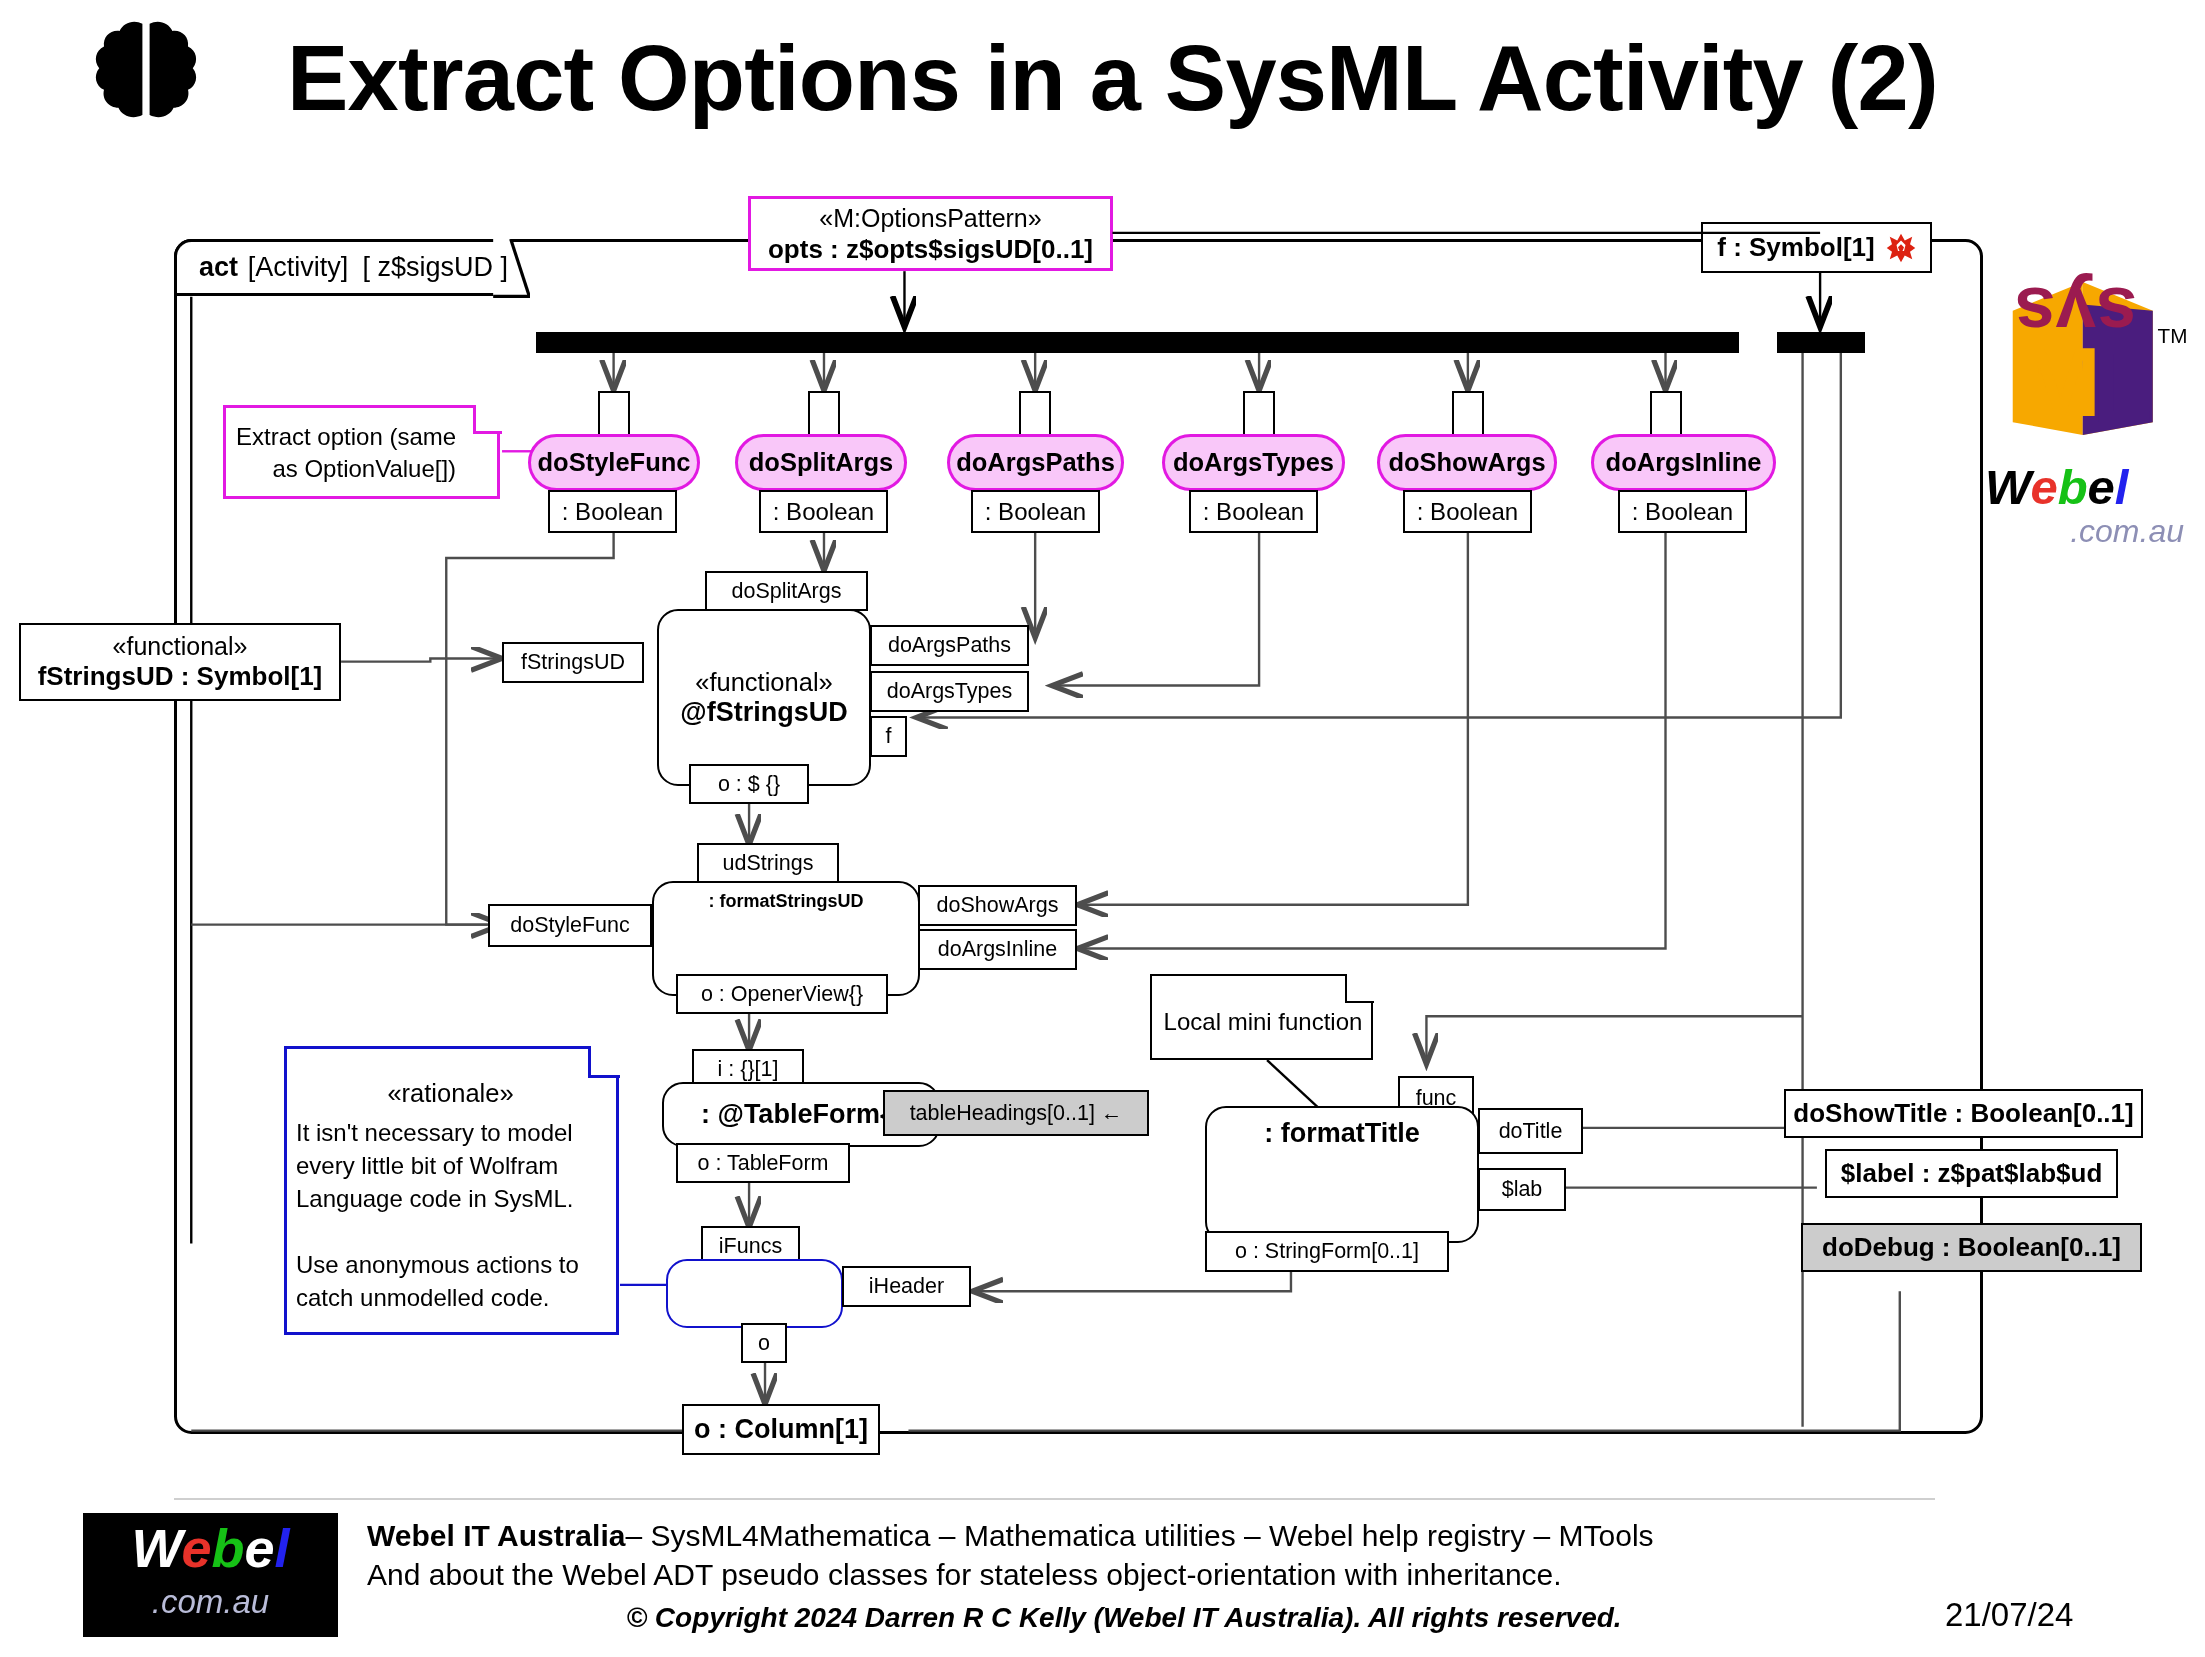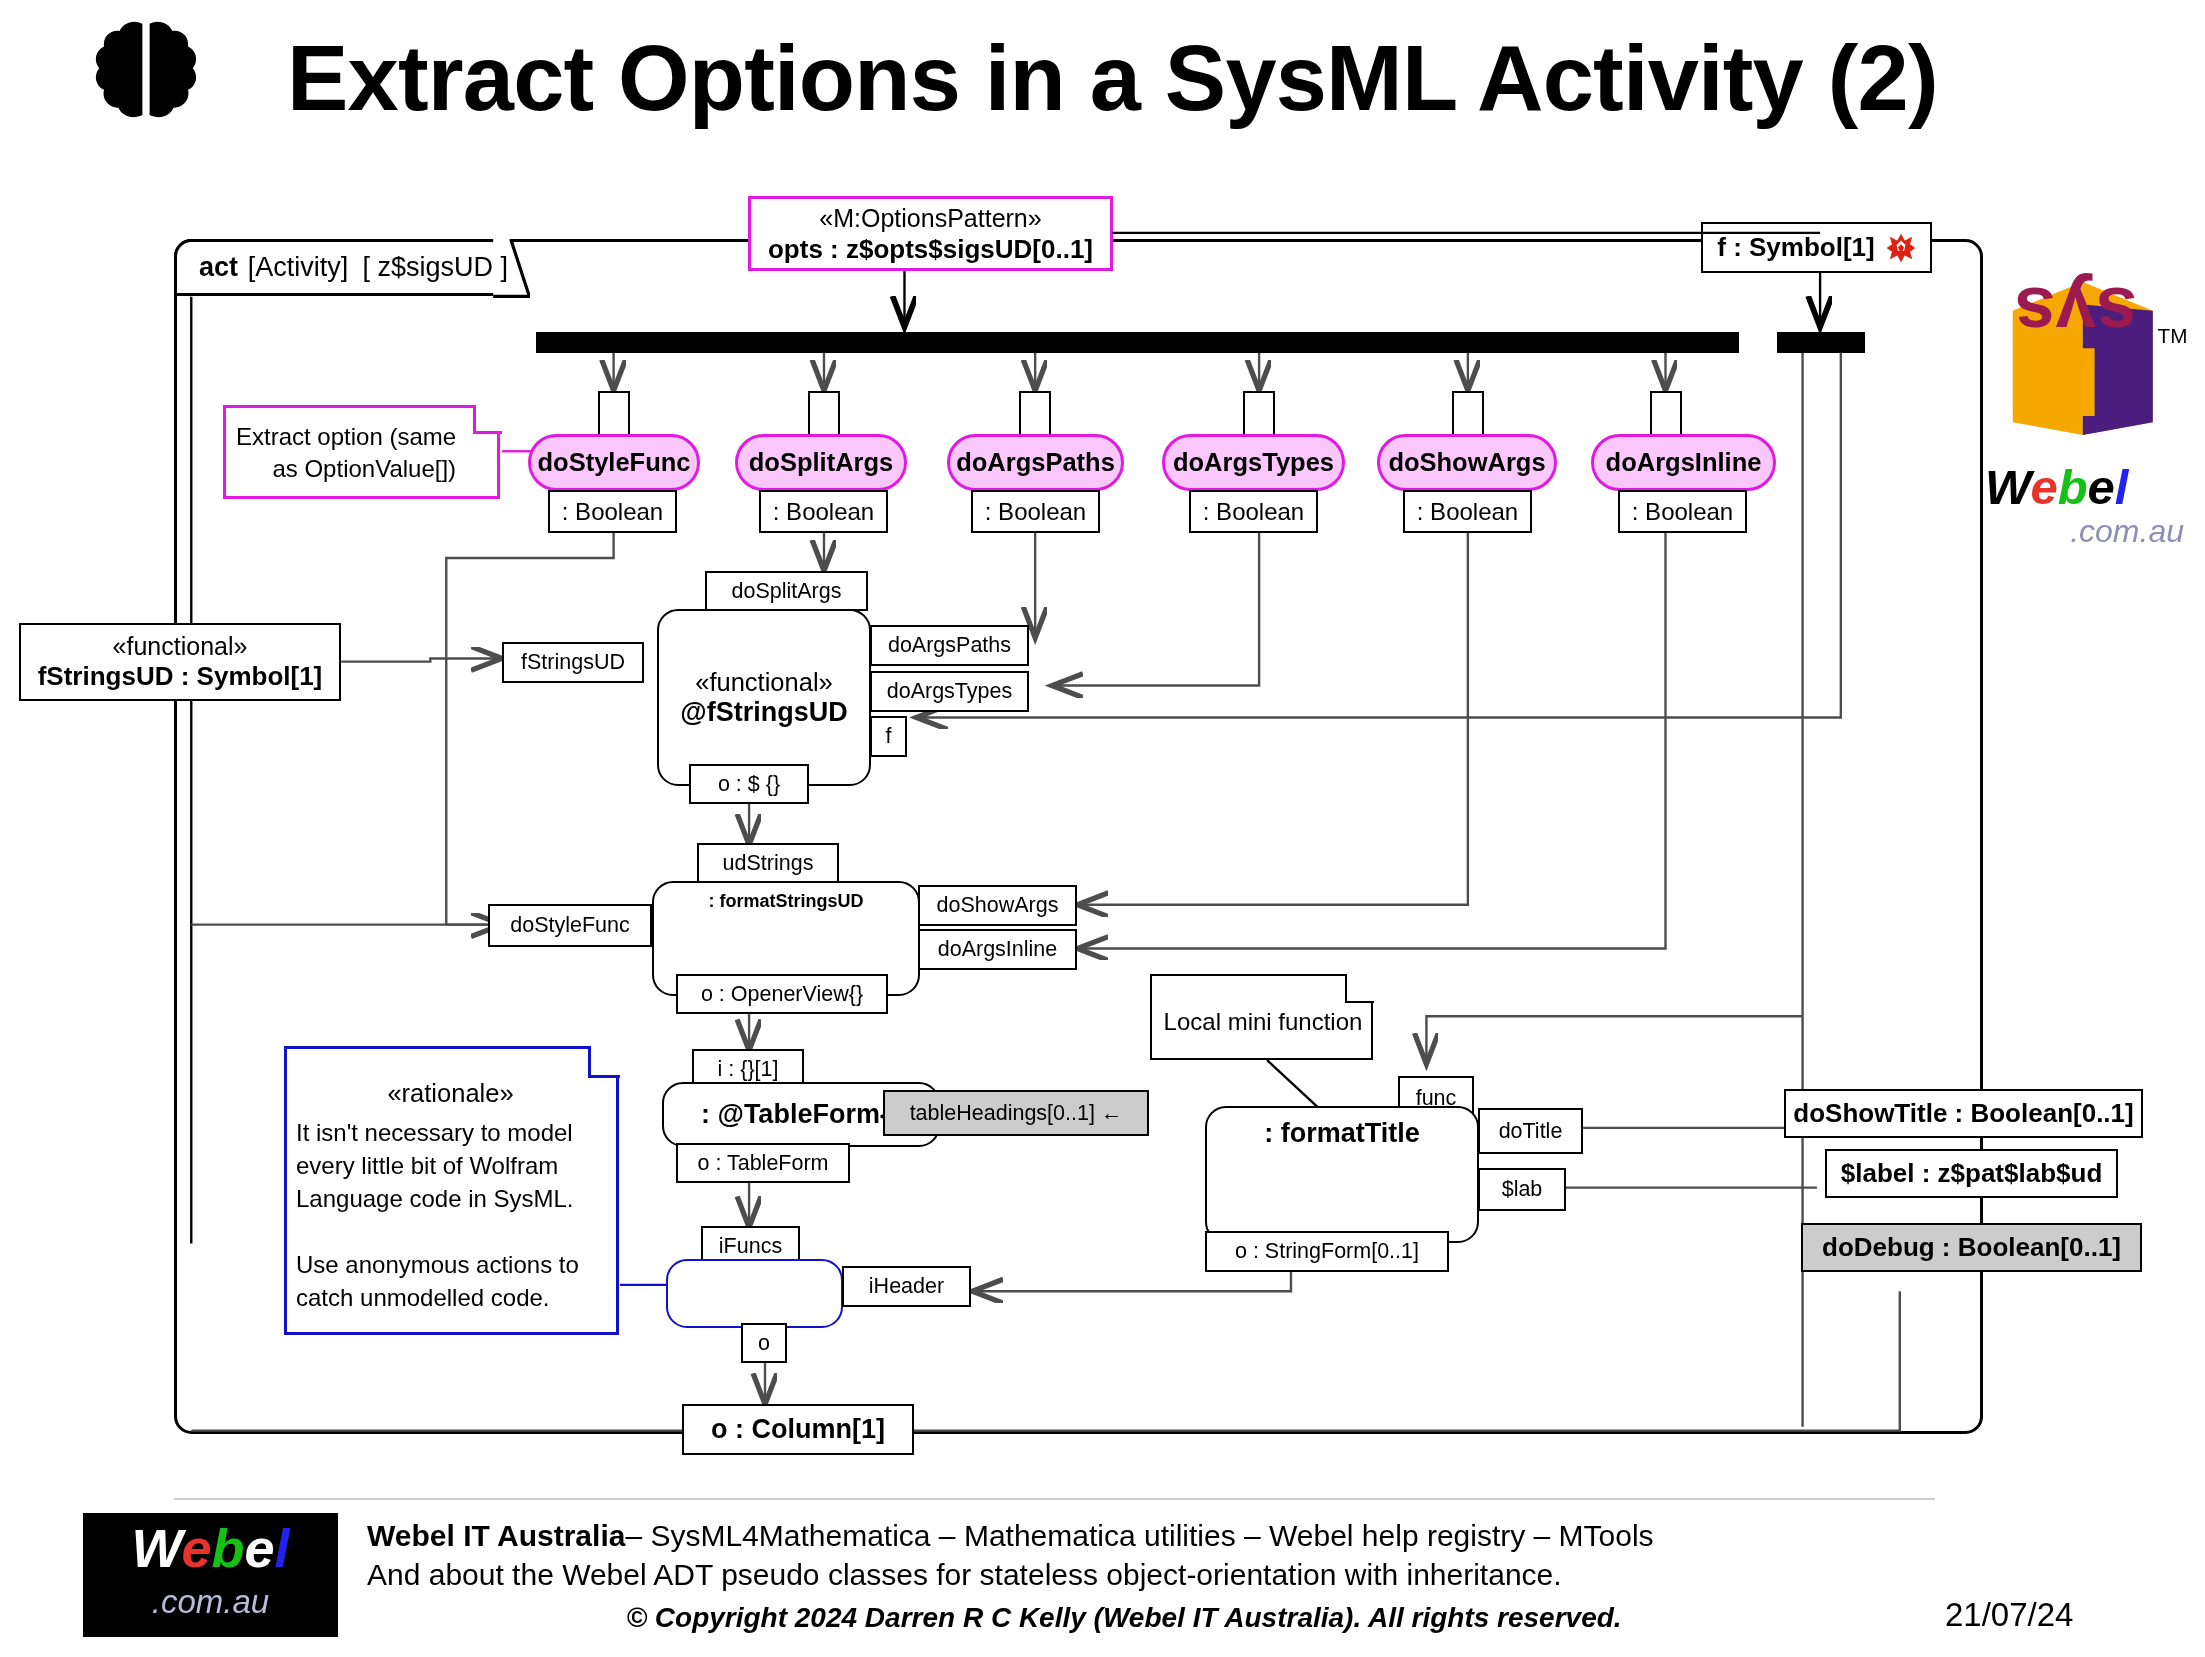--- a/index.html
+++ b/index.html
@@ -374,21 +374,21 @@
 <div class="abs node" style="left:1784px;top:1089px;width:359px;height:49px">
   <span style="font-size:26px;font-weight:bold">doShowTitle : Boolean[0..1]</span>
   </div>
 <div class="abs node" style="left:1825px;top:1149px;width:293px;height:49px">
   <span style="font-size:26px;font-weight:bold">$label : z$pat$lab$ud</span>
   </div>
 <div class="abs node shaded" style="left:1801px;top:1223px;width:341px;height:49px">
   <span style="font-size:26px;font-weight:bold">doDebug : Boolean[0..1]</span>
   </div>
 
-<div class="abs node" style="left:682px;top:1404px;width:232px;height:51px">
+<div class="abs node" style="left:682px;top:1404px;width:198px;height:51px">
   <span style="font-size:27px;font-weight:bold">o : Column[1]</span>
   </div>
 
 <svg class="abs" style="left:2000px;top:263px;width:191px;height:191px" viewBox="0 0 120 120">
   <polygon points="8,30 52,12 52,108 8,100" fill="#f7a800"></polygon>
   <polygon points="52,12 96,30 96,100 52,108" fill="#f7a800"></polygon>
   <polygon points="52,26 96,30 96,100 52,108" fill="#4a1d7e"></polygon>
   <path d="M14,96 L14,38 L30,38 L42,66 L54,38 L70,38 L70,96 L56,96 L56,58 L44,86 L38,86 L26,58 L26,96 Z" fill="#fff" opacity="0"></path>
   <text x="12" y="96" font-family="'Liberation Sans',sans-serif" font-size="62" font-weight="bold" fill="#f7a800">M</text>
   <text x="58" y="100" font-family="'Liberation Sans',sans-serif" font-size="62" font-weight="bold" fill="#4a1d7e">L</text>

